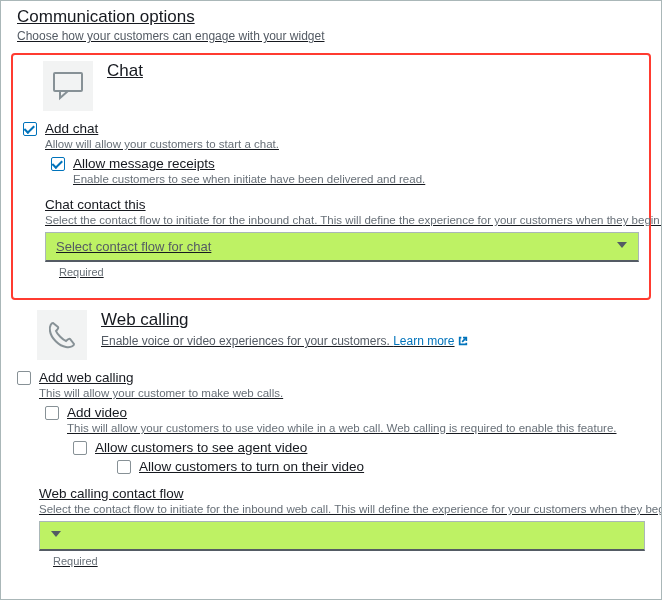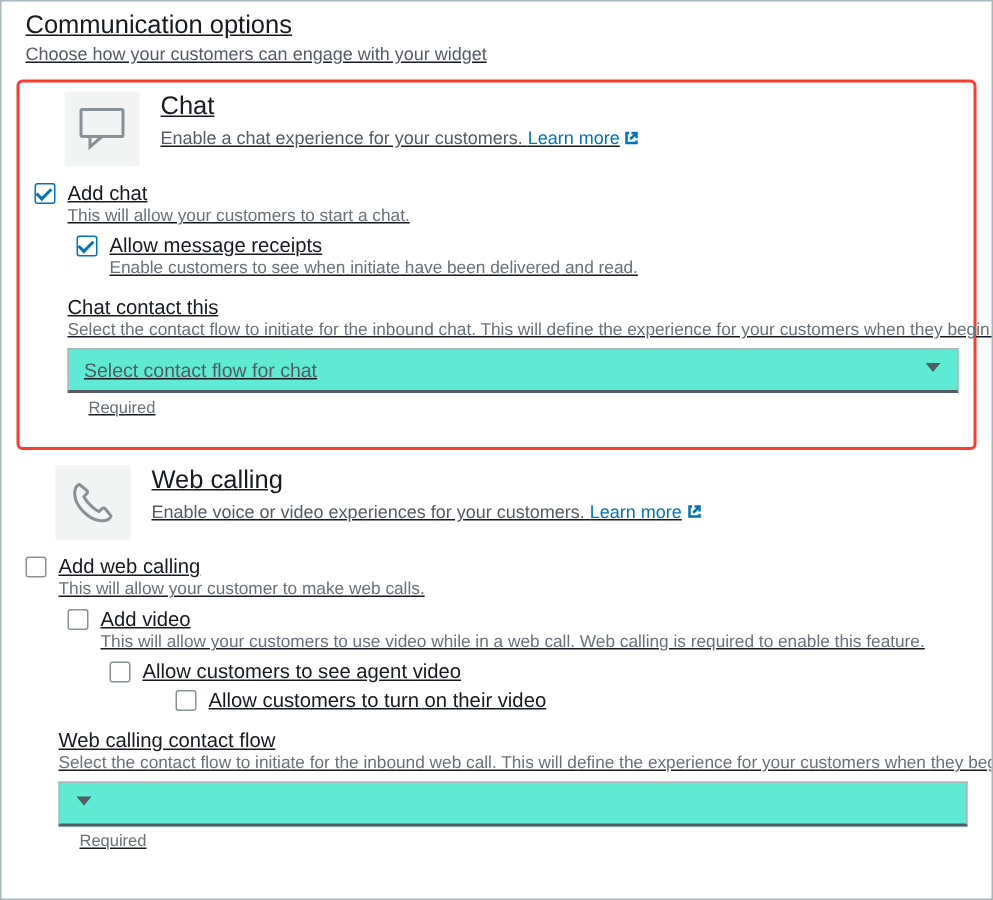--- a/index.html
+++ b/index.html
@@ -123,21 +123,21 @@
   .field-desc {
     font-size: 11.5px;
     color: #687078;
     margin: 0 0 6px 22px;
     white-space: nowrap;
   }
   .select {
     margin: 0 0 0 22px;
     border: 1px solid #aab7b8;
     border-bottom: 2px solid #545b64;
-    background: #5eead4;
+    background: #bef264;
     height: 30px;
     display: flex;
     align-items: center;
     justify-content: space-between;
     padding: 0 10px;
     color: #545b64;
     font-size: 13px;
     cursor: pointer;
   }
   .select svg { width: 12px; height: 12px; fill: #545b64; }
@@ -158,35 +158,28 @@
   <div class="highlight-box">
     <div class="section-header">
       <div class="icon-tile">
         <svg viewBox="0 0 36 36" stroke-width="2">
             <rect x="4" y="5" width="28" height="18" rx="1"></rect>
             <path d="M10 23 L10 30 L18 23"></path>
           </svg>
       </div>
       <div>
         <div class="sect-title">Chat</div>
-        <div class="sect-sub">
-          <span>Enable a chat experience for your customers. </span><a class="link"><span>Learn more</span><span class="ext-icon"><svg viewBox="0 0 12 12">
-                  <path d="M4 2H2v8h8V8"></path>
-                  <path d="M6 2h4v4"></path>
-                  <path d="M10 2L5 7"></path>
-                </svg></span></a>
-        </div>
       </div>
     </div>
 
     <div class="row">
       <div class="cb checked"></div>
       <div>
         <div class="cb-label">Add chat</div>
-        <div class="cb-desc">This will allow your customers to start a chat.</div>
+        <div class="cb-desc">Allow will allow your customers to start a chat.</div>
       </div>
     </div>
 
     <div class="row indent1" style="margin-top:6px;">
       <div class="cb checked"></div>
       <div>
         <div class="cb-label">Allow message receipts</div>
         <div class="cb-desc">Enable customers to see when initiate have been delivered and read.</div>
       </div>
     </div>

